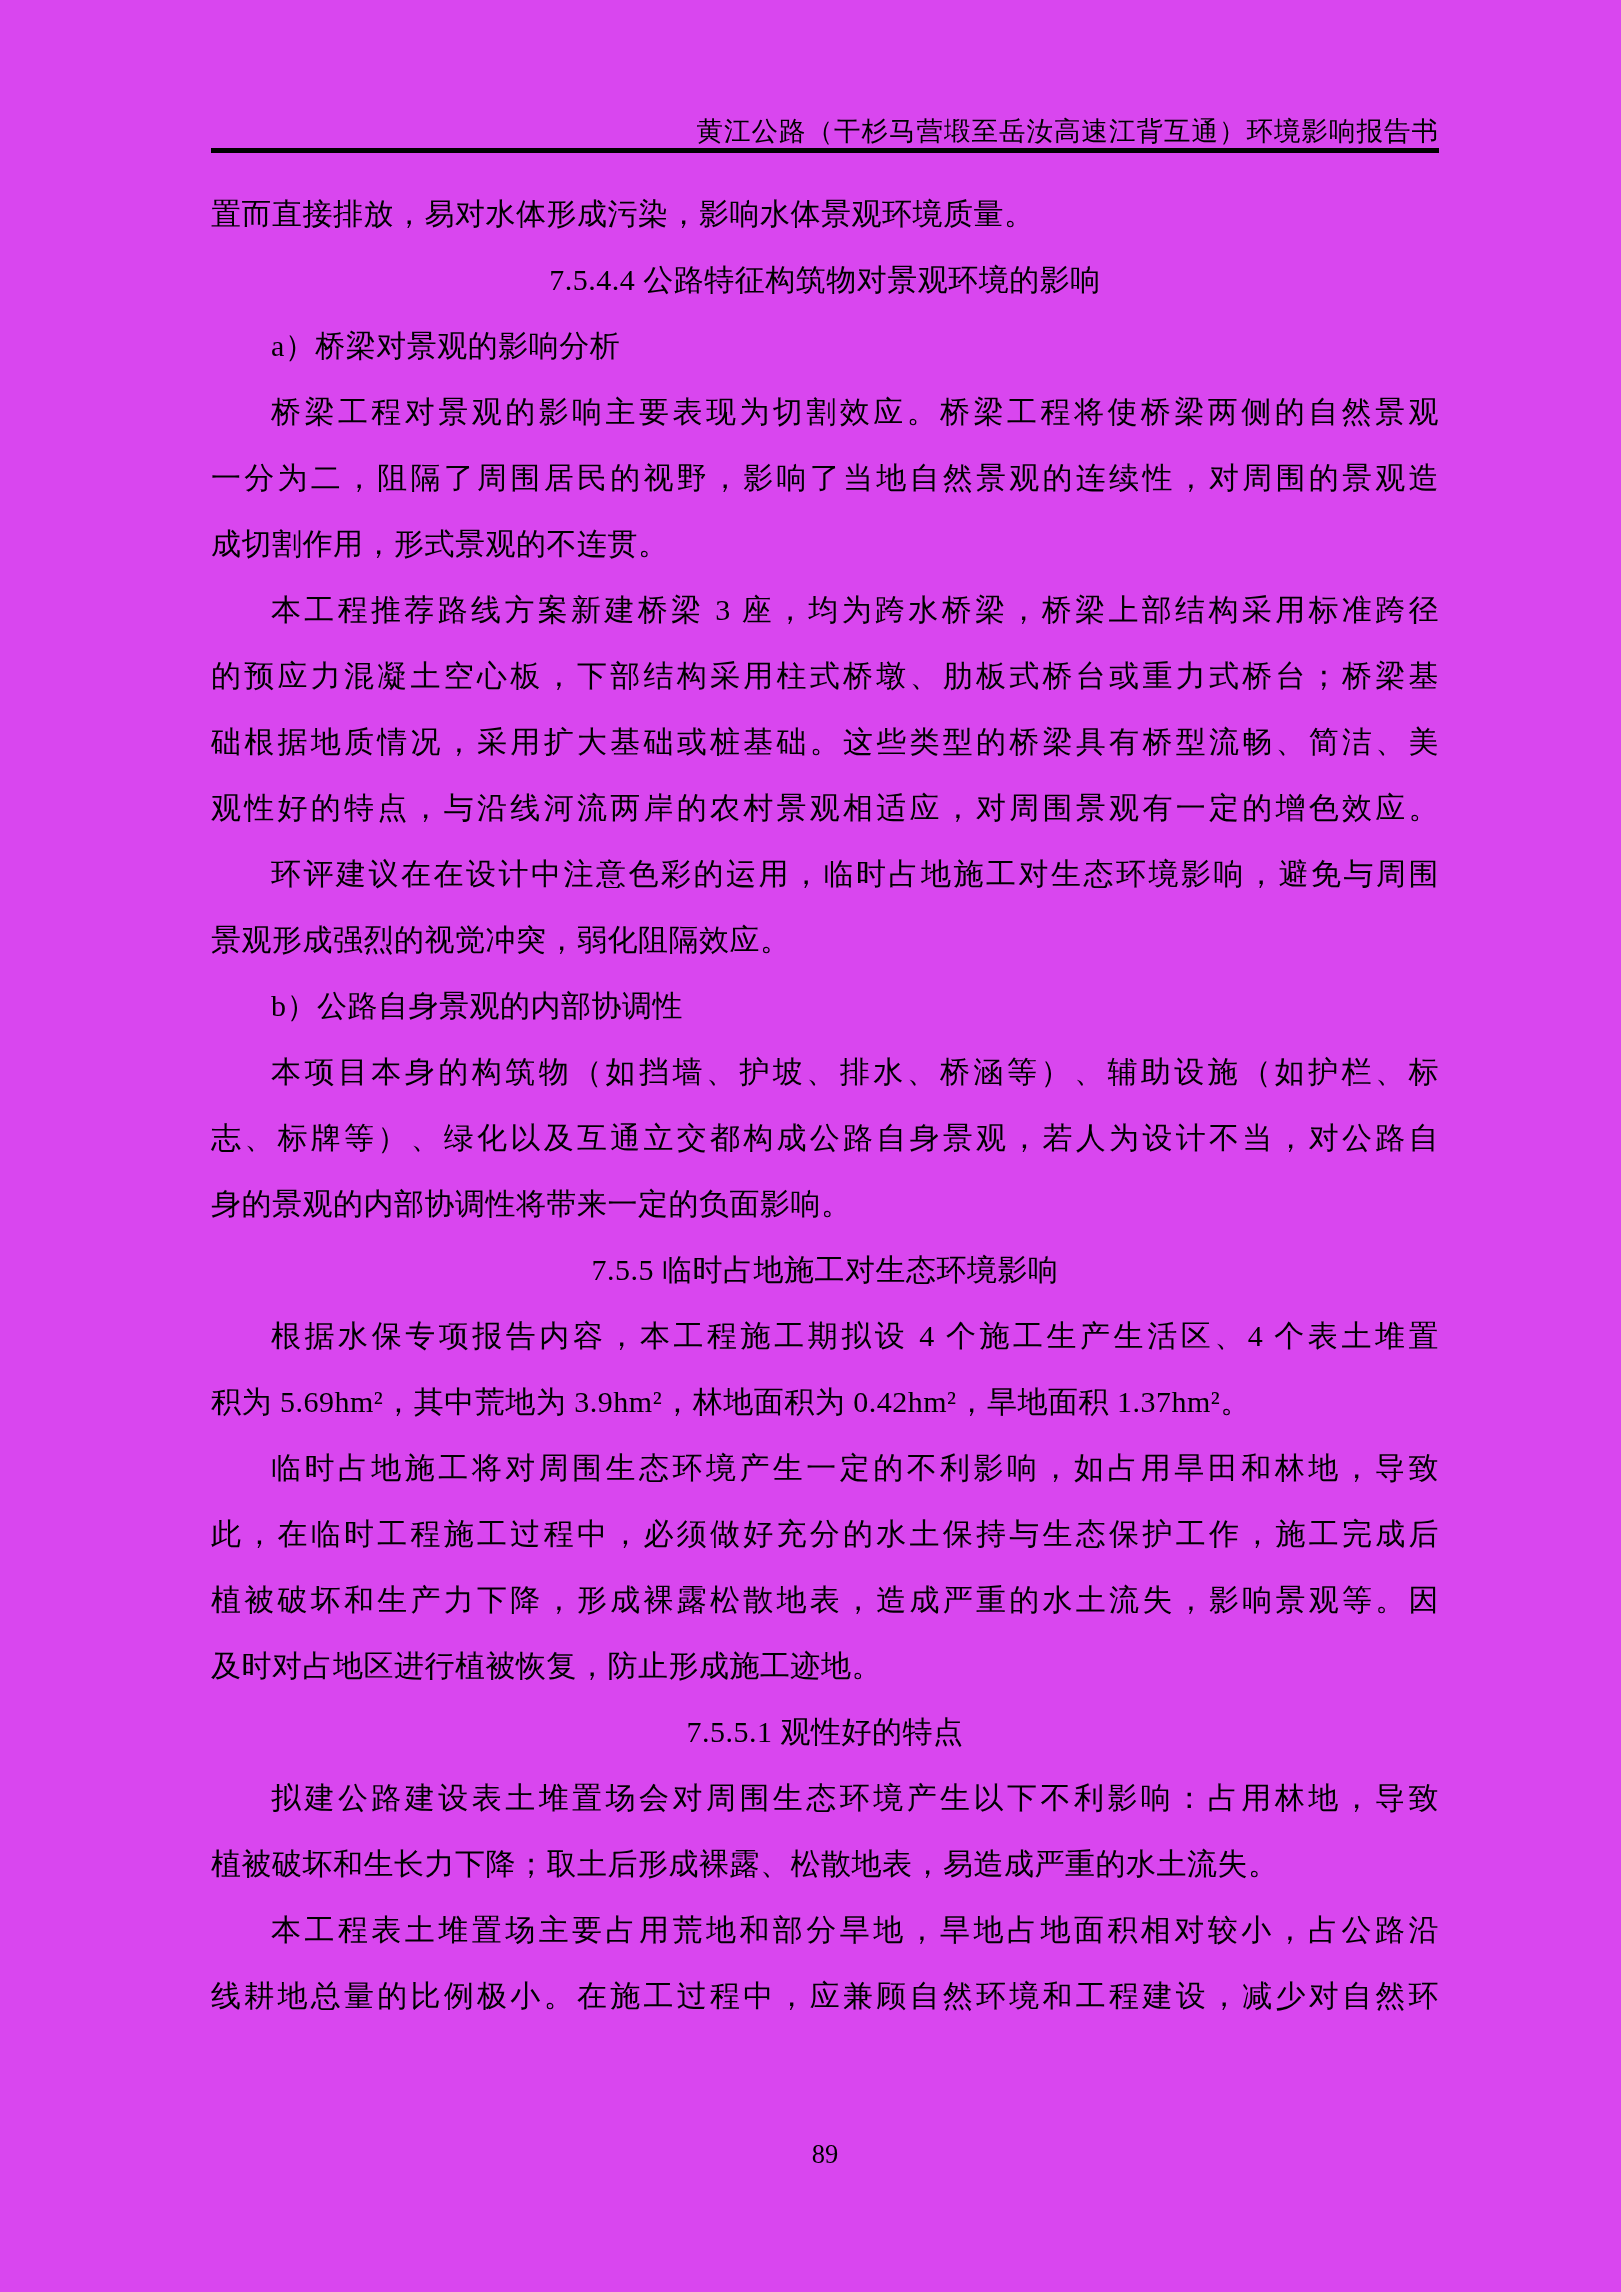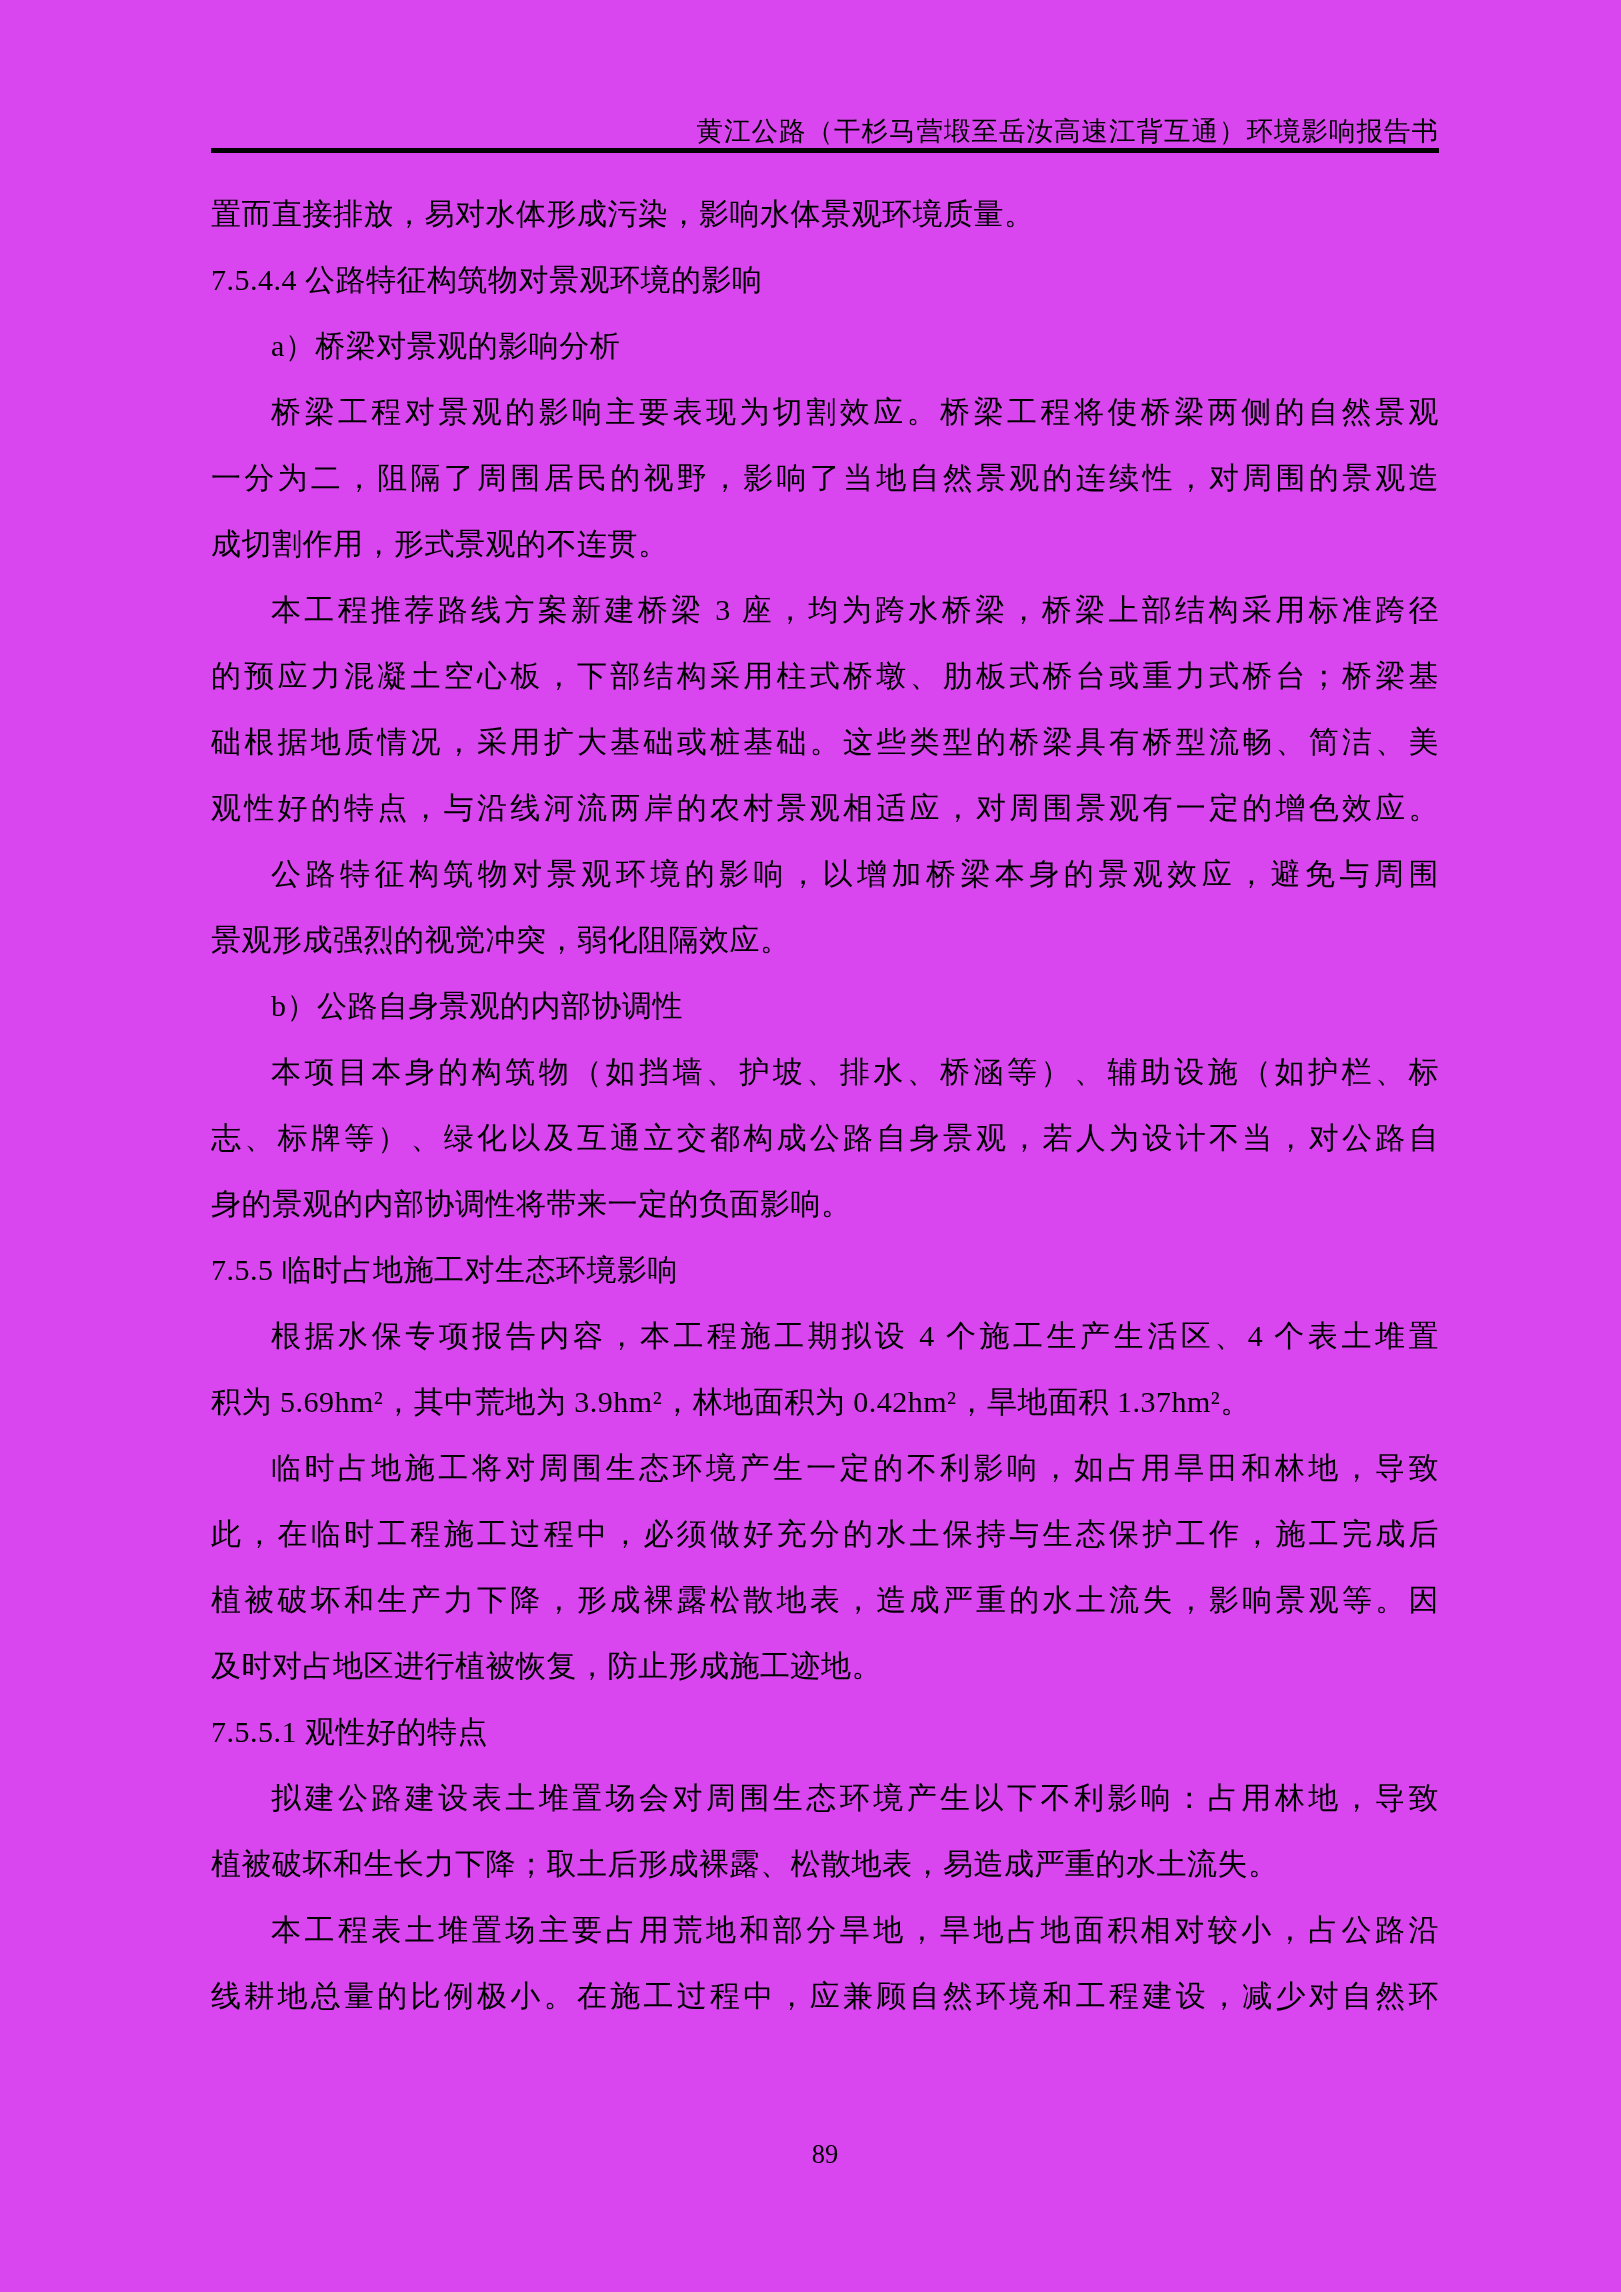--- a/index.html
+++ b/index.html
@@ -41,21 +41,21 @@
     font-size: 30px;
     line-height: 66px;
     letter-spacing: 0.5px;
   }
   [data-name="text-line"] {
     height: 66px;
     white-space: normal;
     overflow: visible;
   }
   .flush   { text-align: left; }
-  .heading { text-align: left; }
+  .heading { text-align: center; }
   .indent  { text-indent: 2em; text-align: left; }
   .justify { text-align: justify; text-align-last: justify; }
   .indent-justify { text-indent: 2em; text-align: justify; text-align-last: justify; }
   
   #page-number {
     position: absolute;
     left: 211px;
     top: 2139px;
     width: 1228px;
     text-align: center;
@@ -76,21 +76,21 @@
     <div data-name="text-line" class="flush">置而直接排放，易对水体形成污染，影响水体景观环境质量。</div>
     <div data-name="section-heading" class="heading">7.5.4.4  公路特征构筑物对景观环境的影响</div>
     <div data-name="text-line" class="indent">a）桥梁对景观的影响分析</div>
     <div data-name="text-line" class="indent-justify">桥梁工程对景观的影响主要表现为切割效应。桥梁工程将使桥梁两侧的自然景观</div>
     <div data-name="text-line" class="justify">一分为二，阻隔了周围居民的视野，影响了当地自然景观的连续性，对周围的景观造</div>
     <div data-name="text-line" class="flush">成切割作用，形式景观的不连贯。</div>
     <div data-name="text-line" class="indent-justify">本工程推荐路线方案新建桥梁 3 座，均为跨水桥梁，桥梁上部结构采用标准跨径</div>
     <div data-name="text-line" class="justify">的预应力混凝土空心板，下部结构采用柱式桥墩、肋板式桥台或重力式桥台；桥梁基</div>
     <div data-name="text-line" class="justify">础根据地质情况，采用扩大基础或桩基础。这些类型的桥梁具有桥型流畅、简洁、美</div>
     <div data-name="text-line" class="justify">观性好的特点，与沿线河流两岸的农村景观相适应，对周围景观有一定的增色效应。</div>
-    <div data-name="text-line" class="indent-justify">公路特征构筑物对景观环境的影响，以增加桥梁本身的景观效应，避免与周围</div>
+    <div data-name="text-line" class="indent-justify">环评建议在在设计中注意色彩的运用，临时占地施工对生态环境影响，避免与周围</div>
     <div data-name="text-line" class="flush">景观形成强烈的视觉冲突，弱化阻隔效应。</div>
     <div data-name="text-line" class="indent">b）公路自身景观的内部协调性</div>
     <div data-name="text-line" class="indent-justify">本项目本身的构筑物（如挡墙、护坡、排水、桥涵等）、辅助设施（如护栏、标</div>
     <div data-name="text-line" class="justify">志、标牌等）、绿化以及互通立交都构成公路自身景观，若人为设计不当，对公路自</div>
     <div data-name="text-line" class="flush">身的景观的内部协调性将带来一定的负面影响。</div>
     <div data-name="section-heading" class="heading">7.5.5 临时占地施工对生态环境影响</div>
     <div data-name="text-line" class="indent-justify">根据水保专项报告内容，本工程施工期拟设 4 个施工生产生活区、4 个表土堆置</div>
     <div data-name="text-line" class="flush">积为 5.69hm²，其中荒地为 3.9hm²，林地面积为 0.42hm²，旱地面积 1.37hm²。</div>
     <div data-name="text-line" class="indent-justify">临时占地施工将对周围生态环境产生一定的不利影响，如占用旱田和林地，导致</div>
     <div data-name="text-line" class="justify">此，在临时工程施工过程中，必须做好充分的水土保持与生态保护工作，施工完成后</div>

